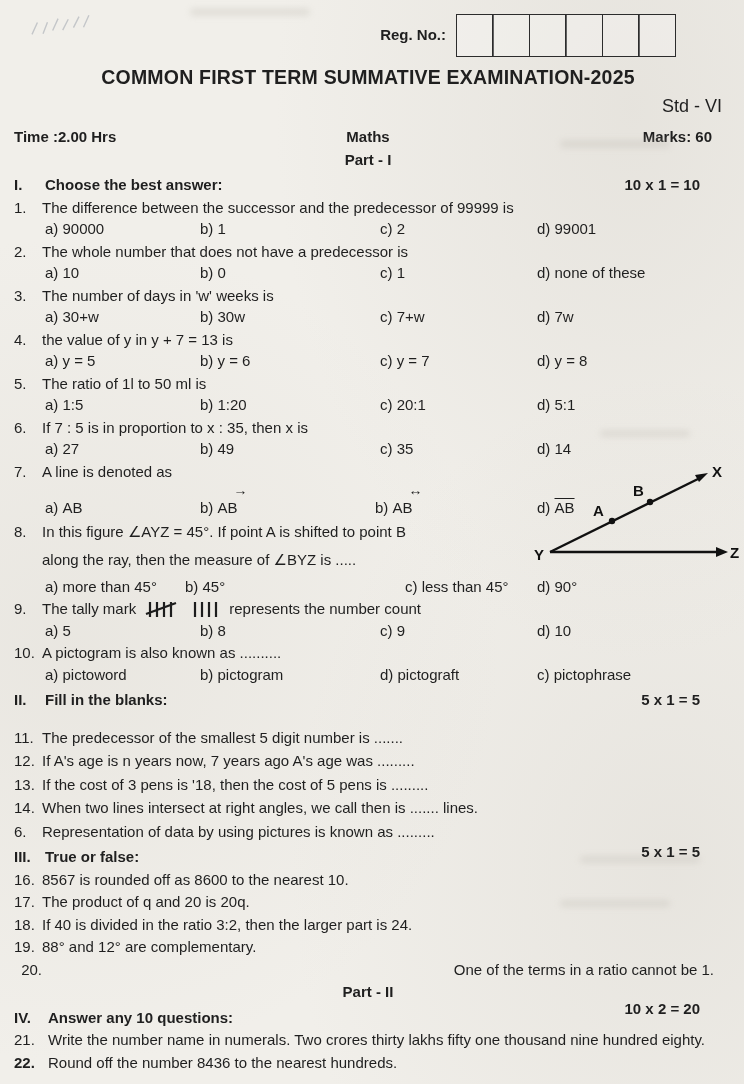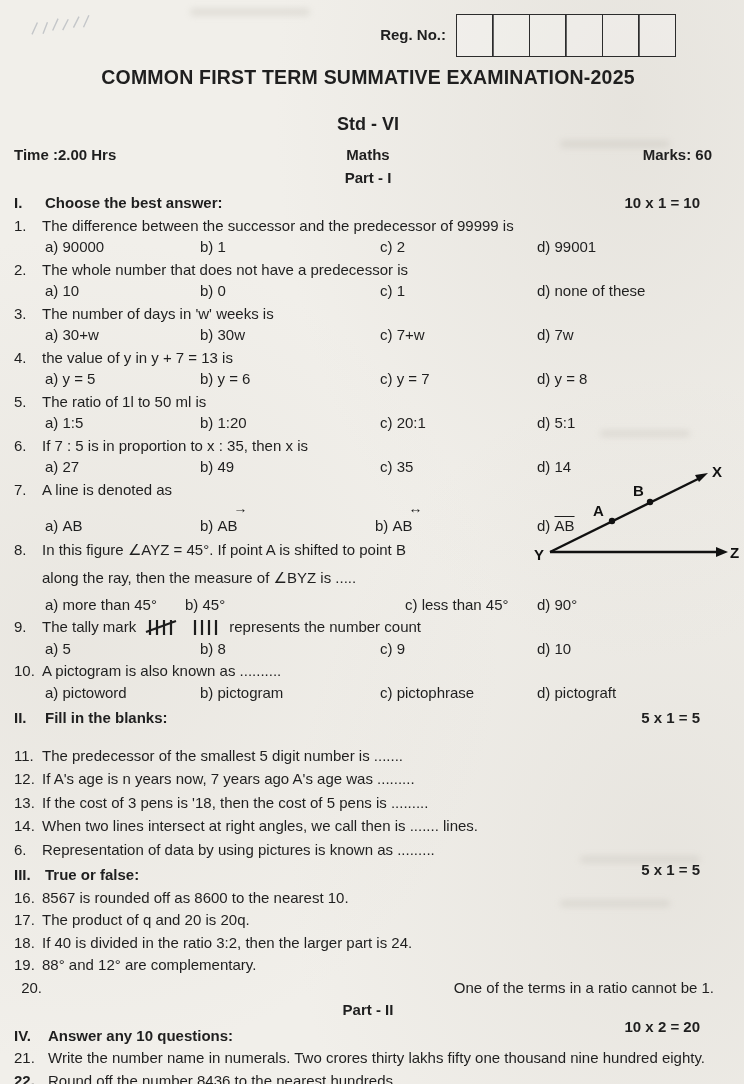--- a/index.html
+++ b/index.html
@@ -14,21 +14,21 @@
     padding:12px 22px 0 14px;
     font-family:"Liberation Sans","DejaVu Sans",sans-serif;
     font-size:15px;line-height:21.5px;color:#1f1f1f;
   }
   .regrow{display:flex;justify-content:flex-end;align-items:center;height:46px;margin-right:46px;}
   .reglabel{font-weight:bold;margin-right:10px;font-size:15px;}
   .regboxes{display:flex;}
   .regcell{width:36px;height:41px;border:1.6px solid #2c2c2c;margin-left:-1.6px;background:rgba(255,255,255,.25);}
   .regcell:first-child{margin-left:0;}
   .title{text-align:center;font-weight:bold;font-size:19.5px;margin-top:9px;letter-spacing:.2px;}
-  .std{text-align:center;font-weight:bold;font-size:18px;margin-top:25px;}
+  .std{text-align:right;font-weight:normal;font-size:18px;margin-top:7px;}
   .inforow{display:grid;grid-template-columns:1fr auto 1fr;margin-top:9px;font-weight:bold;}
   .inforow .right{text-align:right;padding-right:10px;}
   .partlbl{text-align:center;font-weight:bold;margin-top:1px;}
   .secrow{display:flex;font-weight:bold;margin-top:4px;align-items:flex-start;}
   .secnum{width:31px;flex:none;}
   .sectitle{flex:1;}
   .secmarks{padding-right:22px;white-space:nowrap;}
   .q{display:flex;margin-top:1px;}
   .qn{width:28px;flex:none;}
   .qt{flex:1;padding-right:8px;}
@@ -213,22 +213,22 @@
       <span>d) 10</span>
   </div>
 
   <div class="q">
       <span class="qn">10.</span>
       <span class="qt">A pictogram is also known as ..........</span>
     </div>
   <div class="opts">
     <span>a) pictoword</span>
       <span>b) pictogram</span>
+      <span>d) pictograft</span>
       <span>c) pictophrase</span>
-      <span>d) pictograft</span>
   </div>
 
   <div class="secrow">
     <span class="secnum">II.</span>
     <span class="sectitle">Fill in the blanks:</span>
     <span class="secmarks">5 x 1 = 5</span>
   </div>
   <div class="q" style="margin-top:16px;">
       <span class="qn">11.</span>
       <span class="qt">The predecessor of the smallest 5 digit number is .......</span>

